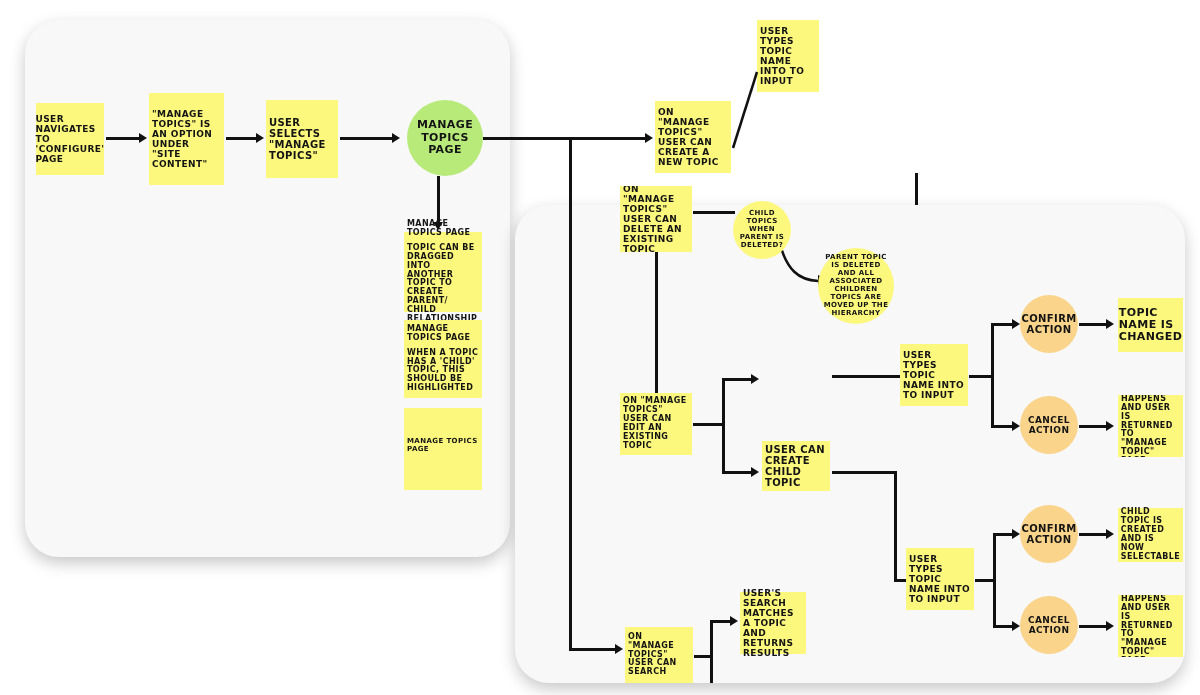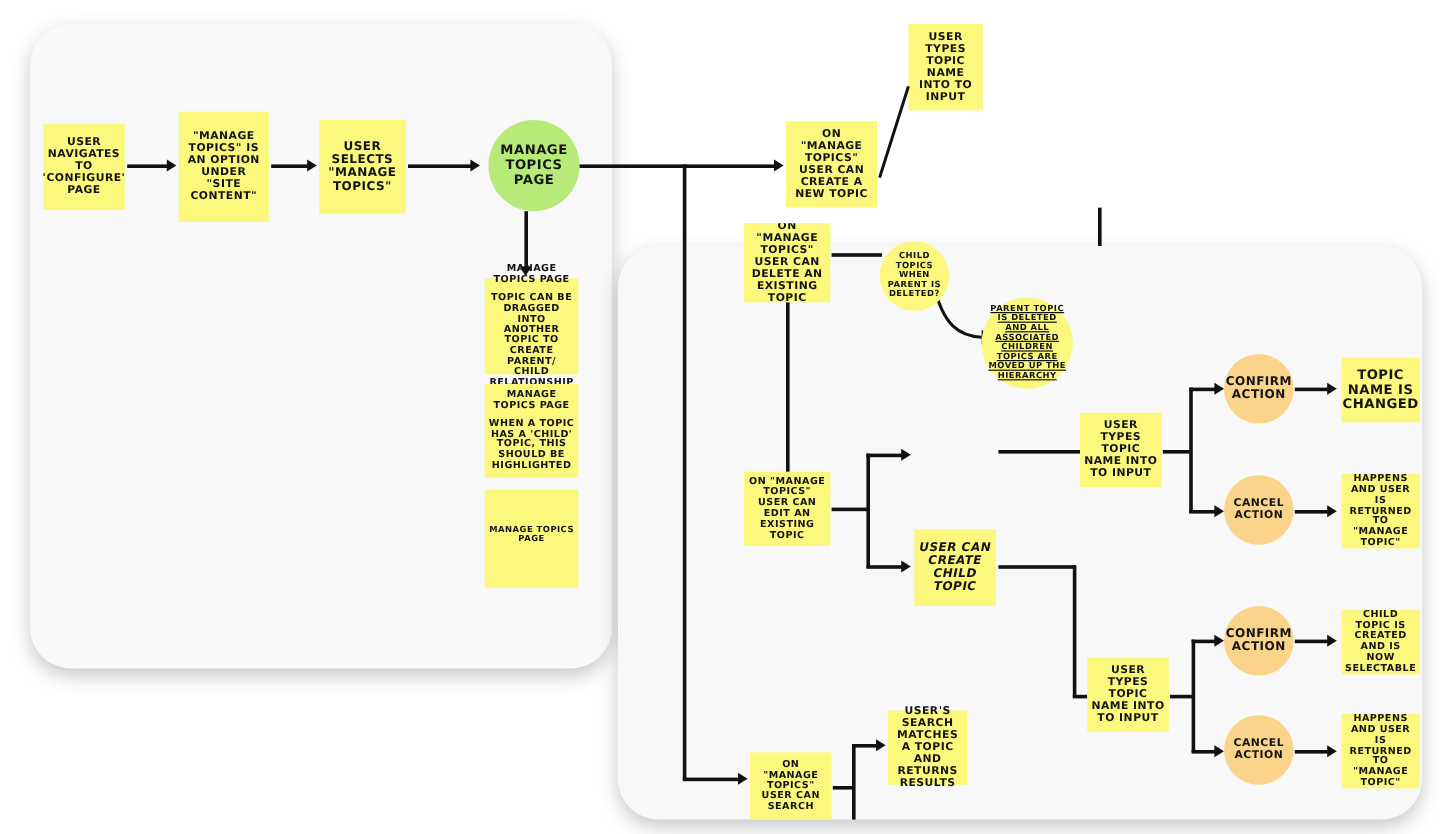--- a/index.html
+++ b/index.html
@@ -10,21 +10,21 @@
 
   
   .panel{position:absolute;background:#f8f8f8;border-radius:34px;
          box-shadow:0 6px 16px rgba(0,0,0,.22);}
   #panel-left{left:25px;top:20px;width:485px;height:537px;}
   #panel-right{left:515px;top:205px;width:670px;height:478px;}
 
   
   .note{position:absolute;background:#fbf87d;color:#141414;
         display:flex;align-items:center;justify-content:center;
-        text-align:center;font-weight:700;letter-spacing:.4px;
+        font-weight:700;letter-spacing:.4px;
         text-transform:uppercase;line-height:1.12;padding:3px;
         box-sizing:border-box;}
   .circle{position:absolute;border-radius:50%;color:#141414;
           display:flex;align-items:center;justify-content:center;
           text-align:center;font-weight:700;letter-spacing:.4px;
           text-transform:uppercase;line-height:1.14;padding:4px;
           box-sizing:border-box;}
   .green{background:#b8ea7a;}
   .orange{background:#fad48a;}
   .yellowc{background:#fbf87d;}
@@ -106,36 +106,36 @@
   </svg>
 
   <div class="ln lnv" style="left:915px;top:173px;height:0px;"></div>
 
   <div class="note s9" style="left:620px;top:186px;width:72px;height:66px;overflow:hidden;">ON "MANAGE TOPICS" USER CAN DELETE AN EXISTING TOPIC</div>
 
   <div class="ln lnh" style="left:693px;top:211px;width:42px;"></div>
 
   <div class="circle yellowc s7" style="left:733px;top:201px;width:58px;height:58px;overflow:hidden;">CHILD TOPICS WHEN PARENT IS DELETED?</div>
 
-  <div class="circle yellowc s7" style="left:818px;top:248px;width:76px;height:76px;text-decoration:underline;">PARENT TOPIC IS DELETED AND ALL ASSOCIATED CHILDREN TOPICS ARE MOVED UP THE HIERARCHY</div>
+  <div class="circle yellowc s7" style="left:818px;top:248px;width:76px;height:76px;">PARENT TOPIC IS DELETED AND ALL ASSOCIATED CHILDREN TOPICS ARE MOVED UP THE HIERARCHY</div>
 
   <div class="ln lnv" style="left:655px;top:252px;height:150px;"></div>
   <div class="ln lnv" style="left:915px;top:173px;height:32px;"></div>
 
   <div class="note s8" style="left:620px;top:393px;width:72px;height:62px;">ON "MANAGE TOPICS" USER CAN EDIT AN EXISTING TOPIC</div>
 
   <div class="ln lnh" style="left:693px;top:423px;width:31px;"></div>
   <div class="ln lnv" style="left:722px;top:378px;height:95px;"></div>
   <div class="ln lnh" style="left:722px;top:378px;width:31px;"></div>
   <div class="arrow ar-r" style="left:751px;top:374px;"></div>
   <div class="ln lnh" style="left:722px;top:471px;width:31px;"></div>
   <div class="arrow ar-r" style="left:751px;top:467px;"></div>
 
 
-  <div class="note s10" style="left:762px;top:441px;width:68px;height:64px;font-style:italic;">USER CAN CREATE CHILD TOPIC</div>
+  <div class="note s10" style="left:762px;top:441px;width:68px;height:50px;">USER CAN CREATE CHILD TOPIC</div>
 
   <div class="ln lnh" style="left:832px;top:375px;width:68px;"></div>
 
   <div class="note s9" style="left:900px;top:344px;width:68px;height:62px;">USER TYPES TOPIC NAME INTO TO INPUT</div>
 
   <div class="ln lnh" style="left:969px;top:375px;width:24px;"></div>
   <div class="ln lnv" style="left:991px;top:323px;height:104px;"></div>
   <div class="ln lnh" style="left:991px;top:323px;width:23px;"></div>
   <div class="arrow ar-r" style="left:1012px;top:319px;"></div>
   <div class="ln lnh" style="left:991px;top:425px;width:23px;"></div>

